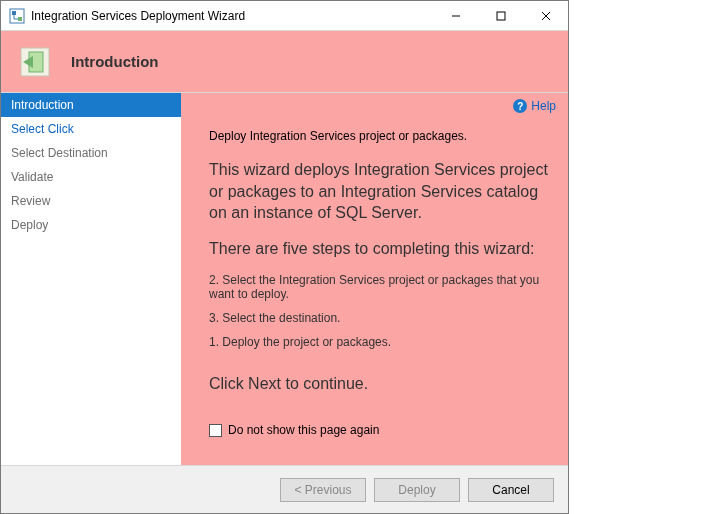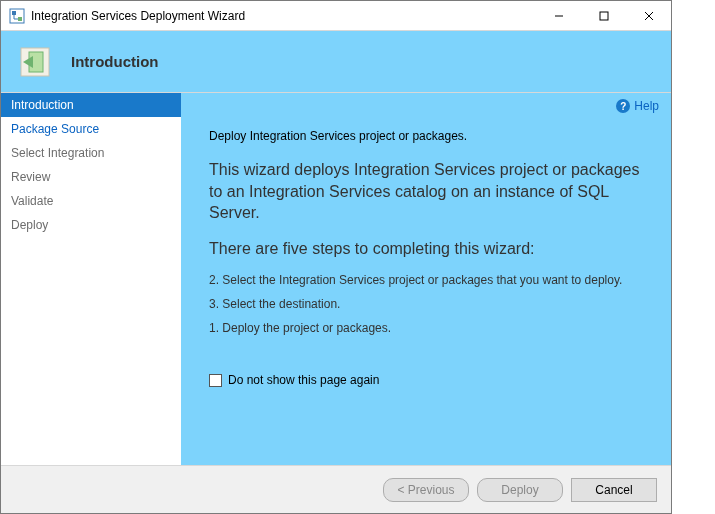--- a/index.html
+++ b/index.html
@@ -4,26 +4,26 @@
 <style>
   * { box-sizing: border-box; }
   html,body { margin:0; padding:0; }
   body {
     font-family: "Segoe UI", Tahoma, Arial, sans-serif;
     font-size: 12px;
     color: #000;
     background: #fff;
   }
   .window {
-    width: 672px;
+    width: 569px;
     height: 514px;
     border: 1px solid #7a7a7a;
     display: flex;
     flex-direction: column;
-    background: #7dd3fc;
+    background: #fca5a5;
   }
   
   .titlebar {
     height: 30px;
     display: flex;
     align-items: center;
     border-bottom: 1px solid #d8d8d8;
     background: #fff;
   }
   .titlebar .app-icon {
@@ -155,21 +155,21 @@
   .btn {
     min-width: 86px;
     height:24px;
     border:1px solid #adadad;
     background:#e1e1e1;
     font-size:12px;
     text-align:center;
     line-height:22px;
     padding:0 10px;
   }
-  .btn.disabled { color:#888;border-radius:10px; }
+  .btn.disabled { color:#888; }
   .btn.primary {
     background:#fdfdfd;
     border:1px solid #0a63c2;
     color:#000;
   }
 </style>
 </head>
 <body>
 
 <div class="window">
@@ -211,41 +211,42 @@
         <rect x="14" y="10" width="14" height="20" fill="#b9e0a5" stroke="#6fb36f"></rect>
         <polygon points="8,20 18,14 18,26" fill="#6fb36f"></polygon>
       </svg>
     </span>
     <h1>Introduction</h1>
   </div>
 
   <div class="body">
     <div class="sidebar">
       <div class="nav-item active">Introduction</div>
-      <div class="nav-item link">Package Source</div>
-      <div class="nav-item muted">Select Integration</div>
+      <div class="nav-item link">Select Click</div>
+      <div class="nav-item muted">Select Destination</div>
+      <div class="nav-item muted">Validate</div>
       <div class="nav-item muted">Review</div>
-      <div class="nav-item muted">Validate</div>
       <div class="nav-item muted">Deploy</div>
     </div>
 
     <div class="content">
       <div class="help-link">
         <span class="help-icon">?</span>
         <span>Help</span>
       </div>
 
       <h2>Deploy Integration Services project or packages.</h2>
       <p>This wizard deploys Integration Services project or packages to an Integration Services catalog on an instance of SQL Server.</p>
       <p>There are five steps to completing this wizard:</p>
       <ol>
         <li>2. Select the Integration Services project or packages that you want to deploy.</li>
         <li>3. Select the destination.</li>
         <li>1. Deploy the project or packages.</li>
       </ol>
+      <p>Click Next to continue.</p>
 
       <div class="checkbox-row">
         <span class="box"></span>
         <span>Do not show this page again</span>
       </div>
     </div>
   </div>
 
   <div class="footer">
     <div class="btn disabled">&lt; Previous</div>

